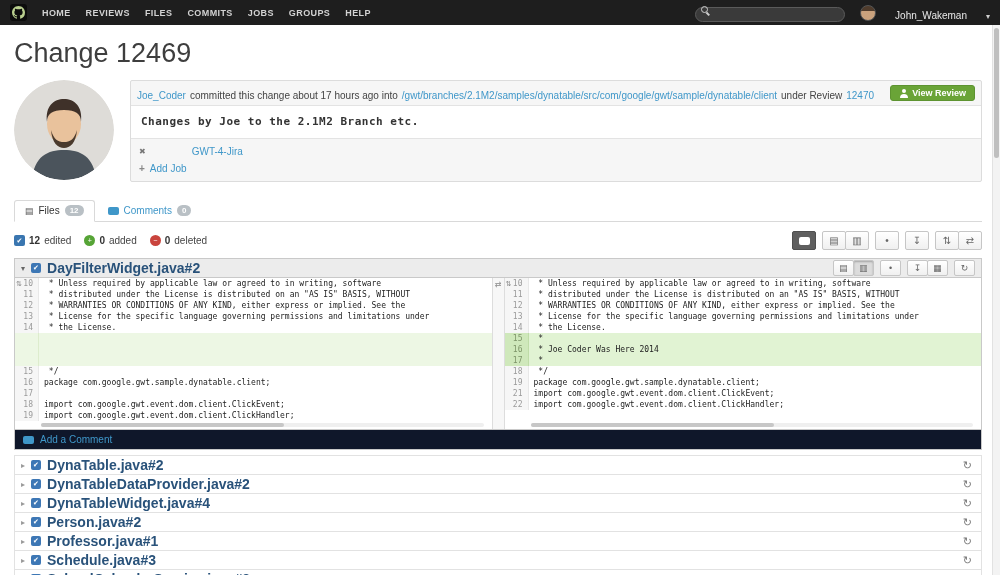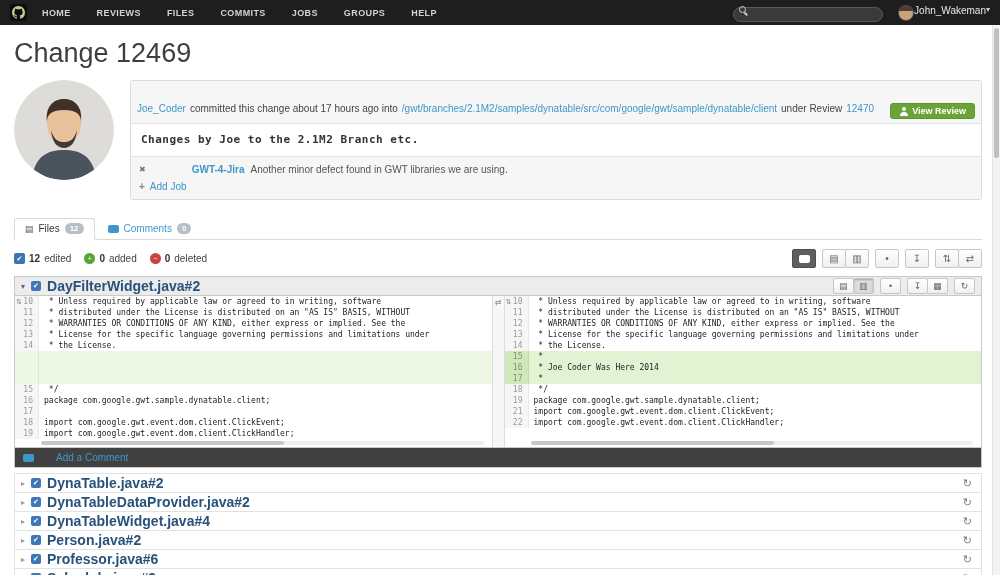--- a/index.html
+++ b/index.html
@@ -4,70 +4,70 @@
 <style>
   * { box-sizing: border-box; margin: 0; padding: 0; }
   html, body { width: 1000px; height: 575px; overflow: hidden; background: #fff;
     font-family: "Liberation Sans", sans-serif; }
 
   
   .navbar { height: 25px; background: #1e1e1e; display: flex; align-items: center;
     padding: 0 10px; gap: 15px; position: relative; z-index: 5; }
   .logo { width: 17px; height: 17px; background: #0c0c0c; border-radius: 3px;
     display: flex; align-items: center; justify-content: center; cursor: pointer; }
-  .nav-items { display: flex; gap: 26px; align-items: flex-end; }
+  .nav-items { display: flex; gap: 15px; align-items: flex-end; }
   .nav-item { font-size: 9px; font-weight: bold; letter-spacing: .4px; color: #d2d2d2;
     text-decoration: none; cursor: pointer; }
   .search { margin-left: auto; position: relative; }
   .search input { width: 150px; height: 15px; background: #3a3a3a; border: 1px solid #5a5a5a;
     border-radius: 9px; color: #eee; font-size: 9px; padding: 0 8px 0 20px; outline: none; }
   .mag { width: 9px; height: 9px; position: absolute; left: 6px; top: 3px; }
   .mag::before { content: ""; position: absolute; top: 0; left: 0; width: 5px; height: 5px;
     border: 1.5px solid #cfcfcf; border-radius: 50%; }
   .mag::after { content: ""; position: absolute; width: 4px; height: 1.5px; background: #cfcfcf;
     transform: rotate(45deg); right: 0; bottom: 1px; }
-  .user { display: flex; align-items: flex-start; gap: 0; color: #e8e8e8; font-size: 10px;
+  .user { display: flex; align-items: flex-end; gap: 19px; color: #e8e8e8; font-size: 10px;
     cursor: pointer; }
   .avatar-sm { width: 16px; height: 16px; border-radius: 50%; border: 1px solid #555;
     background: linear-gradient(180deg, #503c2c 0 38%, #caa27d 38%); }
   .caret { font-size: 8px; color: #cfcfcf; }
 
   
   .page-scrollbar { position: absolute; right: 0; top: 25px; bottom: 0; width: 8px;
     background: #f3f3f3; border-left: 1px solid #e2e2e2; z-index: 4; }
   .page-scrollbar .thumb { margin: 3px 1px 0; height: 130px; background: #bfbfbf;
     border-radius: 3px; }
 
   
   .content { padding: 0 18px 0 14px; }
   h1 { font-size: 27px; font-weight: 400; color: #3e3e3e; margin: 13px 0 11px; }
 
   .commit-row { display: flex; gap: 16px; align-items: flex-start; }
   .avatar-lg { width: 100px; height: 100px; border-radius: 50%; overflow: hidden; flex: none; }
 
   .panel { flex: 1; min-width: 0; border: 1px solid #dcdcdc; border-radius: 2px;
     background: #f6f6f6; font-size: 10px; color: #444; }
-  .panel-head { display: flex; align-items: flex-start; gap: 4px; padding: 4px 6px;
-    border-bottom: 1px solid #e3e3e3; white-space: nowrap; overflow: hidden; margin-top: 18px; }
+  .panel-head { display: flex; align-items: flex-end; gap: 4px; padding: 4px 6px;
+    border-bottom: 1px solid #e3e3e3; white-space: nowrap; overflow: hidden; }
   .link { color: #3f97c9; text-decoration: none; cursor: pointer; }
   .btn-green { margin-left: auto; background: #6aa437; border: 1px solid #5d9330;
     color: #fff; font-size: 9px; font-weight: bold; padding: 2px 8px; border-radius: 3px;
     display: flex; align-items: center; gap: 4px; cursor: pointer; flex: none; }
   .person { width: 9px; height: 9px; position: relative; display: inline-block; }
   .person::before { content: ""; position: absolute; top: 0; left: 2.5px; width: 4px;
     height: 4px; border-radius: 50%; background: #fff; }
   .person::after { content: ""; position: absolute; bottom: 0; left: .5px; width: 8px;
     height: 4px; border-radius: 4px 4px 0 0; background: #fff; }
   .panel-msg { background: #fff; padding: 9px 10px; font-family: "DejaVu Sans Mono", monospace;
     font-size: 11px; font-weight: bold; color: #333; letter-spacing: .5px;
     border-bottom: 1px solid #e3e3e3; min-height: 33px; }
   .panel-jobs { padding: 5px 8px 7px; }
   .job-item { display: flex; align-items: center; gap: 6px; padding: 2px 0; }
   .job-x { color: #777; font-size: 8px; cursor: pointer; }
-  .job-name { font-weight: bold; padding-left: 40px; }
+  .job-name { font-weight: normal; padding-left: 40px; }
   .job-desc { color: #555; }
   .add-job { display: flex; align-items: center; gap: 5px; padding-top: 4px; }
   .plus-gray { color: #888; font-weight: bold; font-size: 10px; }
 
   
   .tabs { margin-top: 16px; border-bottom: 1px solid #d9d9d9; display: flex; gap: 2px;
     height: 24px; align-items: flex-end; }
   .tab { display: flex; align-items: center; gap: 5px; padding: 4px 10px 5px; font-size: 10px;
     border: 1px solid transparent; border-radius: 3px 3px 0 0; position: relative; top: 1px;
     cursor: pointer; color: #3f97c9; }
@@ -129,22 +129,22 @@
   .row.add .ln { background: #cfe8bb; border-right-color: #bfdca8; color: #7d9468; }
   .row.add .code { background: #e1f3d3; }
   .row.filler .ln { background: #edf7e4; border-right-color: #ddeccd; }
   .row.filler .code { background: #edf7e4; }
   .expand-ic { position: absolute; top: 0; left: 1px; font-size: 7px; color: #888;
     cursor: pointer; line-height: 11px; }
   .hscroll { position: absolute; left: 26px; right: 8px; bottom: 2px; height: 4px;
     background: #efefef; border-radius: 2px; cursor: pointer; }
   .hscroll .thumb { width: 55%; height: 100%; background: #c7c7c7; border-radius: 2px; }
 
-  .comment-bar { border: 1px solid #c9c9c9; border-top: none; display: flex; gap: 22px;
-    align-items: center; padding: 4px 8px; background: #404040; font-size: 10px; }
+  .comment-bar { border: 1px solid #c9c9c9; border-top: none; display: flex; gap: 6px;
+    align-items: center; padding: 4px 8px; background: #0f172a; font-size: 10px; }
 
   
   .file-list { margin-top: 6px; }
   .file-row { border: 1px solid #e2e2e2; margin-top: -1px; height: 20px; display: flex;
     align-items: center; gap: 6px; padding: 0 6px; background: #fff; cursor: pointer; }
   .fr-caret { color: #999; font-size: 8px; }
   .fr-refresh { margin-left: auto; color: #777; font-size: 11px; cursor: pointer;
     padding: 0 3px; }
 </style>
 </head>
@@ -211,21 +211,20 @@
           <span class="person"></span>
           <span>View Review</span>
         </button>
       </div>
       <div class="panel-msg">Changes by Joe to the 2.1M2 Branch etc.</div>
       <div class="panel-jobs">
         <div id="job-items">
             <div class="job-item">
               <span class="job-x">✖</span>
               <a class="link job-name">GWT-4-Jira</a>
-              <span class="job-desc">Another minor defect found in GWT libraries we are using.</span>
             </div>
           </div>
         <div class="add-job">
           <span class="plus-gray">+</span>
           <a class="link">Add Job</a>
         </div>
       </div>
     </div>
   </section>
 
@@ -431,21 +430,21 @@
       </div>
       <div class="file-row">
         <span class="fr-caret">▸</span>
         <span class="cbx">✔</span>
         <a class="file-name">Person.java#2</a>
         <span class="fr-refresh">↻</span>
       </div>
       <div class="file-row">
         <span class="fr-caret">▸</span>
         <span class="cbx">✔</span>
-        <a class="file-name">Professor.java#6</a>
+        <a class="file-name">Professor.java#1</a>
         <span class="fr-refresh">↻</span>
       </div>
       <div class="file-row">
         <span class="fr-caret">▸</span>
         <span class="cbx">✔</span>
         <a class="file-name">Schedule.java#3</a>
         <span class="fr-refresh">↻</span>
       </div>
       <div class="file-row">
         <span class="fr-caret">▸</span>

